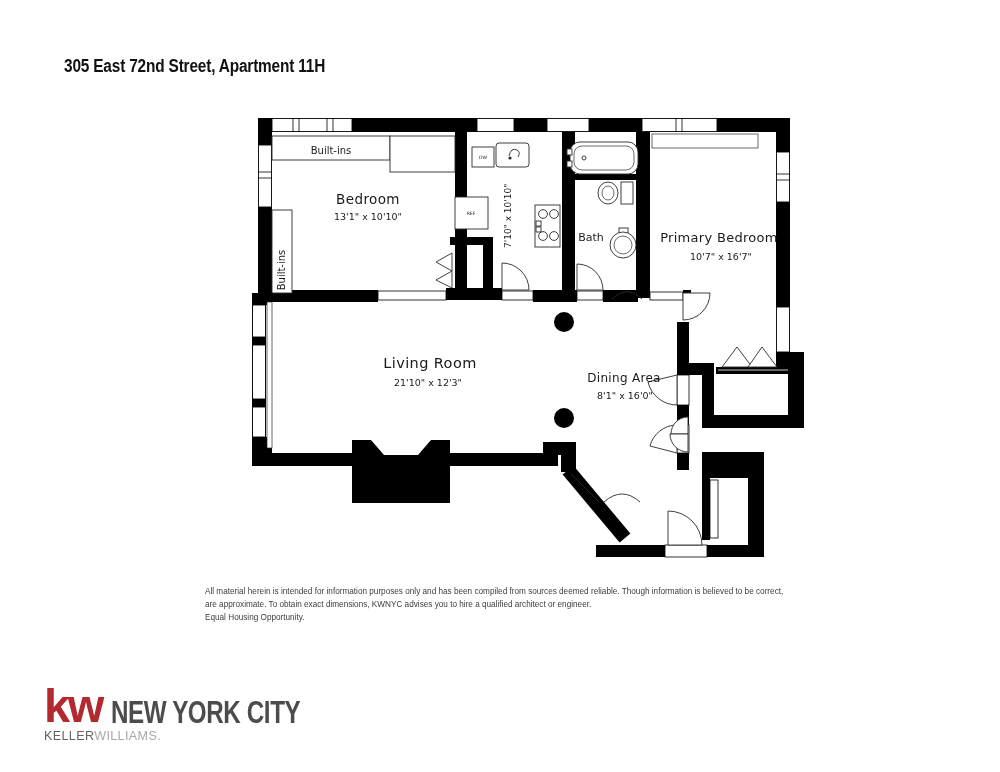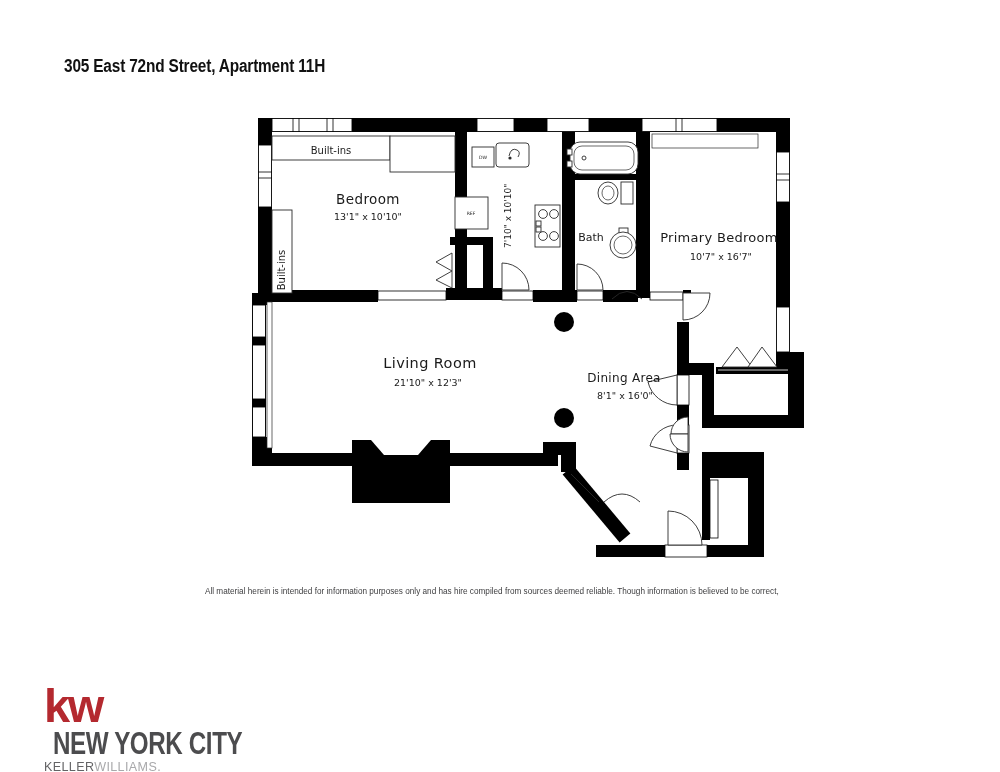--- a/index.html
+++ b/index.html
@@ -4,21 +4,21 @@
 <style>
   html,body{margin:0;padding:0;background:#ffffff;}
   .canvas{position:relative;width:872px;height:772px;background:#ffffff;overflow:hidden;
           font-family:"Liberation Sans",sans-serif;}
   .page-title{position:absolute;left:64px;top:56px;font-size:17.5px;font-weight:700;color:#111;
               letter-spacing:-0.2px;transform:scaleX(0.88);transform-origin:left top;white-space:nowrap;}
   .plan-svg{position:absolute;left:0;top:0;}
   .disclaimer{position:absolute;left:205px;top:586px;width:650px;font-size:8.2px;line-height:12.8px;
               color:#3d3d3f;}
   .kw-logo{position:absolute;left:44px;top:684px;white-space:nowrap;}
-  .kw-top{display:flex;align-items:flex-start;flex-direction:column;}
+  .kw-top{display:flex;align-items:flex-end;}
   .kw-mark{font-size:47px;font-weight:700;color:#b4292f;letter-spacing:-2.5px;line-height:44px;}
   .kw-city{font-size:31px;font-weight:700;color:#4c4c4e;letter-spacing:-0.5px;
            transform:scaleX(0.78);transform-origin:left bottom;margin-left:9px;line-height:31px;}
   .kw-sub{font-size:13.5px;letter-spacing:0.4px;margin-top:0px;transform:scaleX(0.93);transform-origin:left top;}
   .kw-keller{color:#636365;}
   .kw-williams{color:#a9a9ab;}
   .team-logo{position:absolute;left:872px;top:648px;}
   svg text{font-family:"DejaVu Sans","Liberation Sans",sans-serif;}
 </style>
 </head>
@@ -203,21 +203,23 @@
       <text x="719" y="242" font-size="13" letter-spacing="0.3">Primary Bedroom</text>
       <text x="721" y="260" font-size="9.5">10'7" x 16'7"</text>
       <text x="430" y="368" font-size="14.5" letter-spacing="0.4">Living Room</text>
       <text x="428" y="386" font-size="9.5">21'10" x 12'3"</text>
       <text x="624" y="382" font-size="12" letter-spacing="0.3">Dining Area</text>
       <text x="625" y="399" font-size="9.5">8'1" x 16'0"</text>
     </g>
   </svg>
 
   <div class="disclaimer">
-    <div>All material herein is intended for information purposes only and has hire compiled from sources deemed reliable. Though information is believed to be correct,</div>
+    <div>All material herein is intended for information purposes only and has been compiled from sources deemed reliable. Though information is believed to be correct,</div>
+    <div>are approximate. To obtain exact dimensions, KWNYC advises you to hire a qualified architect or engineer.</div>
+    <div>Equal Housing Opportunity.</div>
   </div>
 
   <div class="kw-logo">
     <div class="kw-top">
       <span class="kw-mark">kw</span>
       <span class="kw-city">NEW YORK CITY</span>
     </div>
     <div class="kw-sub">
       <span class="kw-keller">KELLER</span><span class="kw-williams">WILLIAMS.</span>
     </div>

